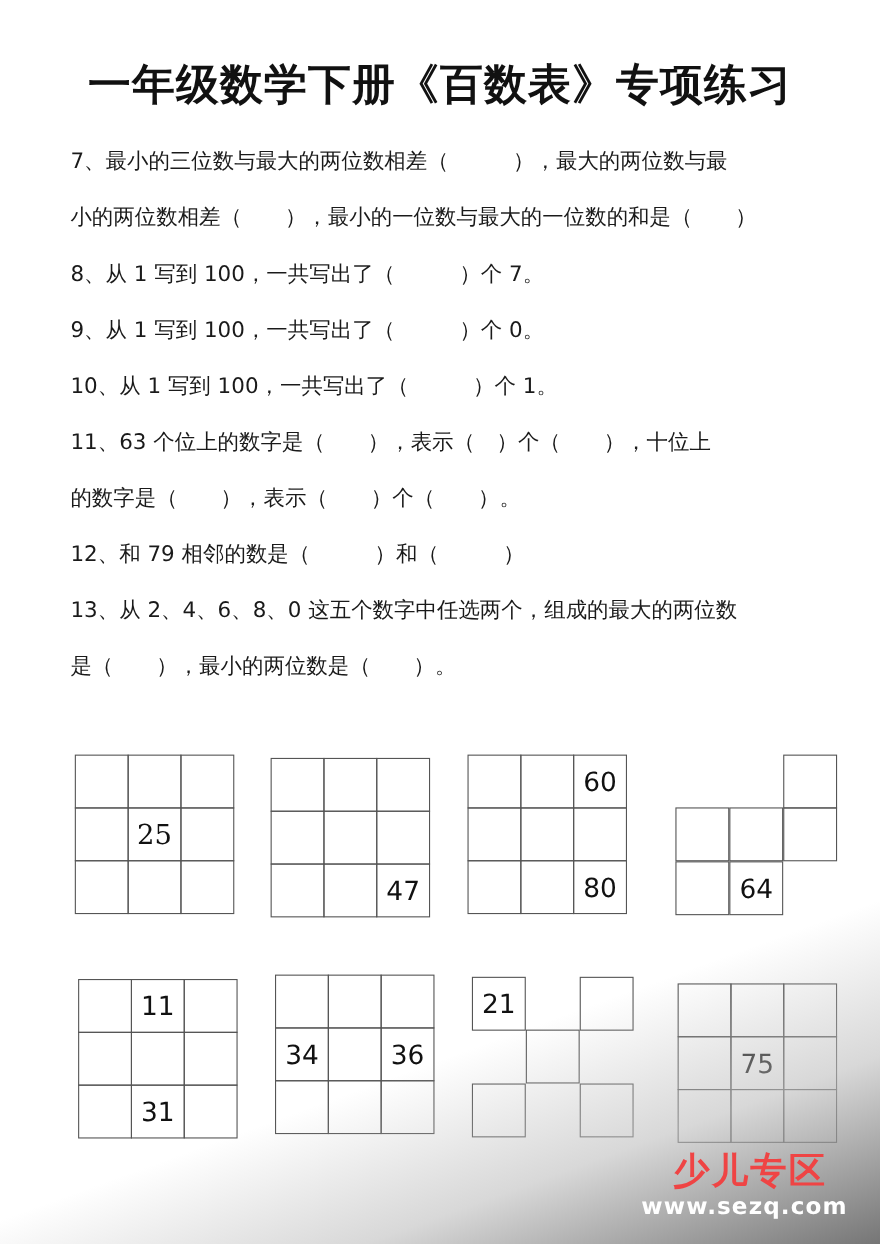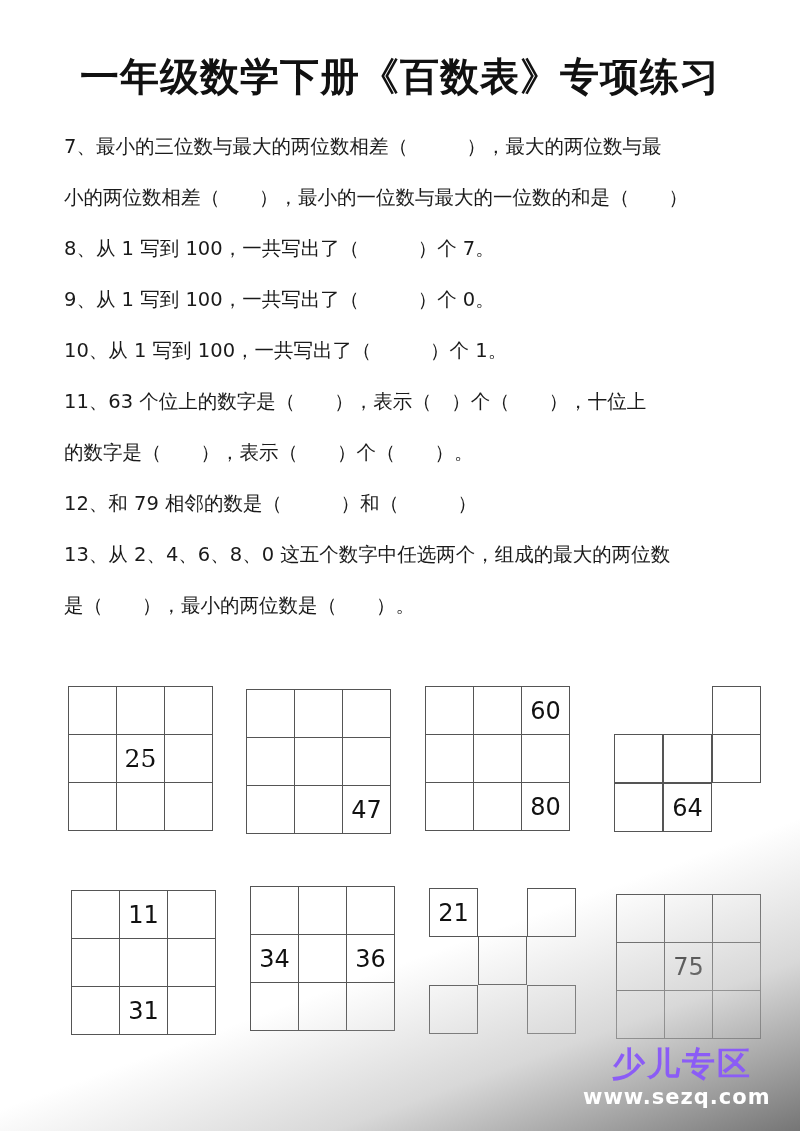--- a/index.html
+++ b/index.html
@@ -27,21 +27,21 @@
   }
   .cell {
     position: absolute; width: 49px; height: 49px; box-sizing: border-box;
     border: 1.3px solid #555; background: transparent;
     display: flex; align-items: center; justify-content: center;
     font-size: 24px; color: #111;
   }
   .serif { font-family: "DejaVu Serif", "Liberation Serif", serif; font-size: 25px; }
   .wm1 {
     position: absolute; left: 612px; top: 1042px; font-size: 33px; font-weight: bold;
-    color: #8b5cf6; letter-spacing: 2px;
+    color: #ef4444; letter-spacing: 2px;
   }
   .wm2 {
     position: absolute; left: 583px; top: 1085px; font-size: 21px; font-weight: bold;
     color: #ffffff; letter-spacing: 1px;
   }
 </style>
 </head>
 <body>
 
 <div class="title">一年级数学下册《百数表》专项练习</div>

